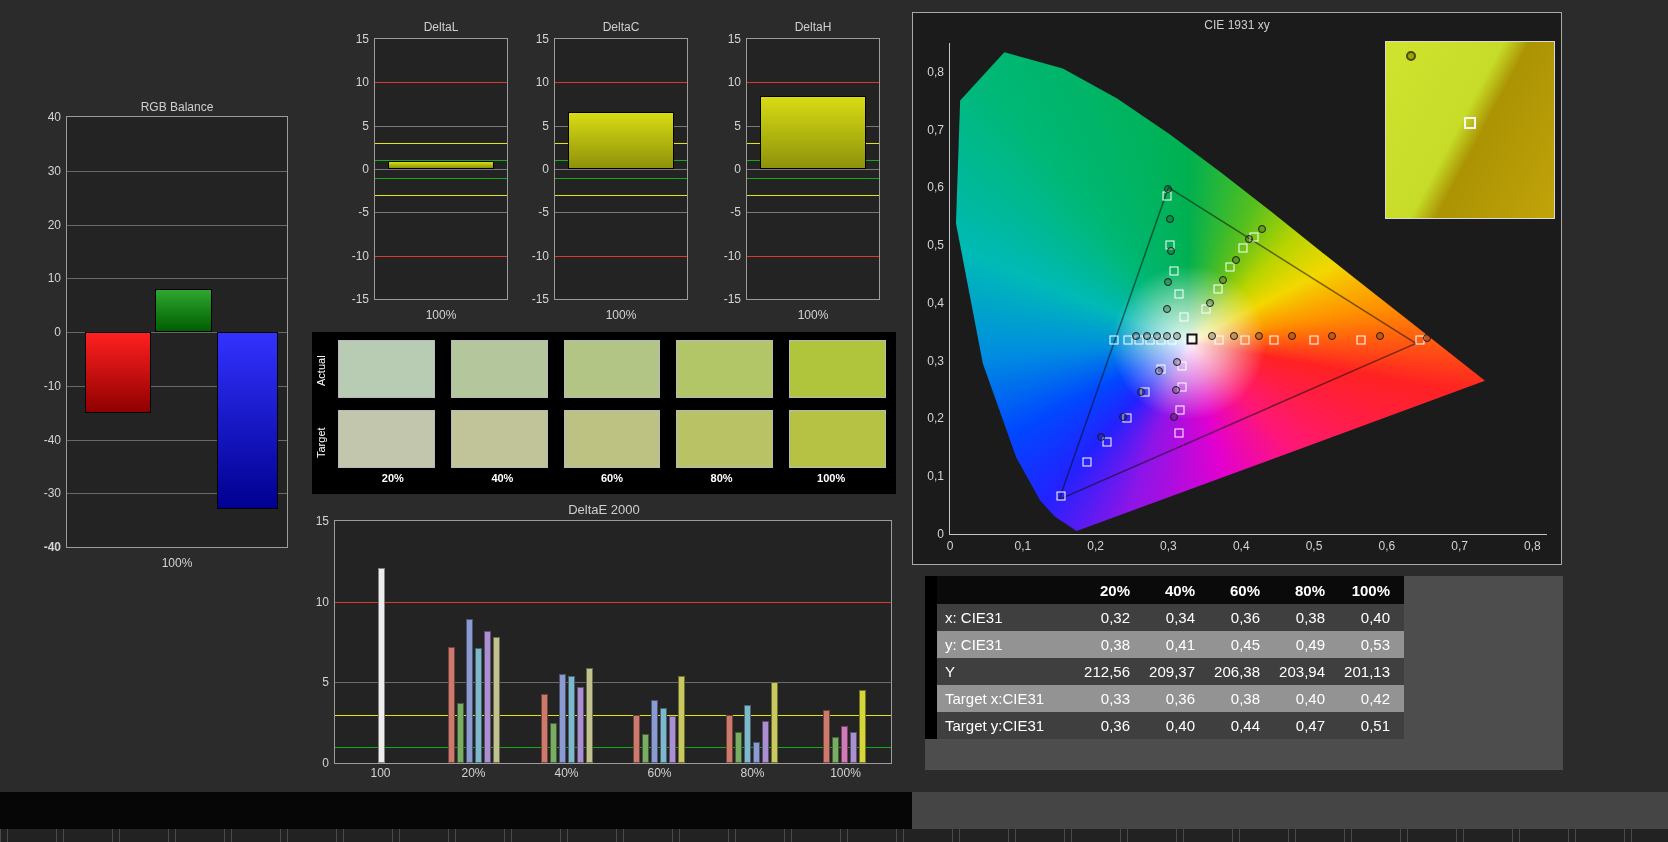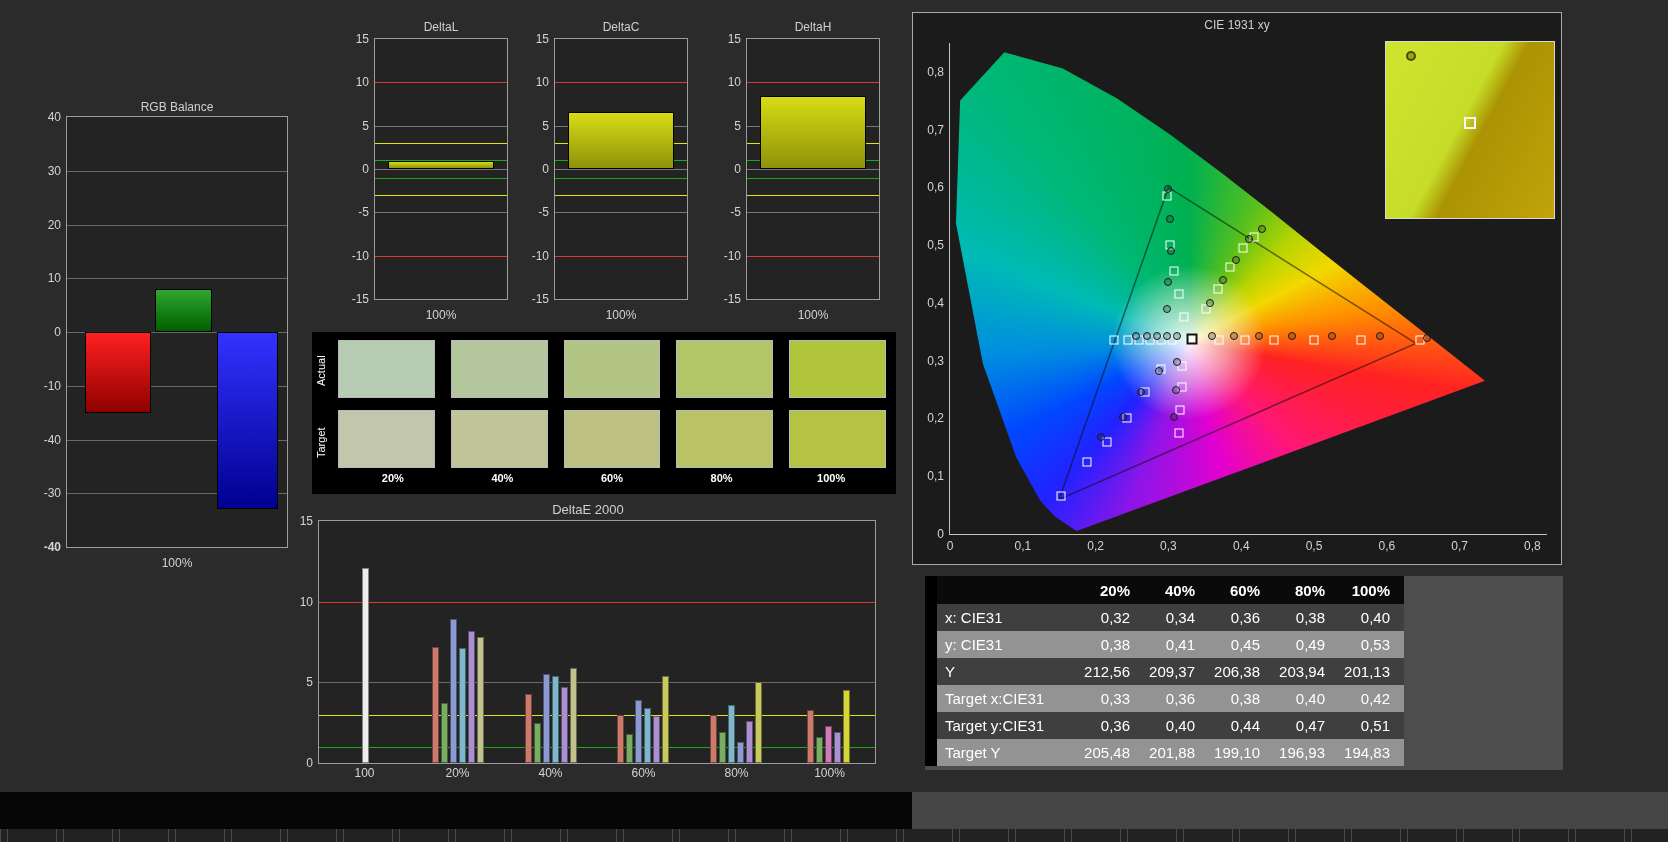--- a/index.html
+++ b/index.html
@@ -34,21 +34,21 @@
 
   
   #swatch-panel{left:312px;top:332px;width:584px;height:162px;background:#000;}
   .swatch-rowlabel{position:absolute;left:3px;width:16px;font-size:11px;color:#fff;writing-mode:vertical-rl;transform:rotate(180deg);text-align:center;}
   .swatch-grid{position:absolute;left:26px;top:8px;right:10px;height:128px;display:grid;grid-template-columns:repeat(5,1fr);grid-template-rows:58px 58px;gap:12px 16px;}
   .swatch{border:1px solid #b9b9b9;}
   .swatch-collabels{position:absolute;left:26px;right:10px;top:140px;display:grid;grid-template-columns:repeat(5,1fr);}
   .swatch-collabel{font-size:11px;font-weight:bold;color:#fff;text-align:center;}
 
   
-  #de-panel{left:296px;top:502px;width:584px;height:290px;}
+  #de-panel{left:312px;top:502px;width:584px;height:290px;}
   .de-title{left:0;right:0;top:0;font-size:13px;}
   #de-plot{left:22px;top:18px;width:558px;height:244px;}
   .de-groups{position:absolute;inset:0;display:flex;align-items:flex-end;}
   .de-group{flex:1;display:flex;align-items:flex-end;justify-content:center;gap:2px;height:100%;}
   .de-bar{width:7px;border:1px solid rgba(0,0,0,.45);}
   #de-xlabels{position:absolute;left:22px;top:264px;width:558px;display:flex;}
   .de-xlabel{flex:1;text-align:center;font-size:12px;color:#d4d4d4;}
 
   
   #cie-panel{left:912px;top:12px;width:650px;height:553px;border:1px solid #a8a8a8;background:#1b1b1b;}
@@ -431,29 +431,20 @@
         </div>
         <div class="trow dark">
           <div class="tcell-strip"></div>
           <div class="tcell-label">Target y:CIE31</div>
           <div class="tcell">0,36</div>
           <div class="tcell">0,40</div>
           <div class="tcell">0,44</div>
           <div class="tcell">0,47</div>
           <div class="tcell">0,51</div>
         </div>
-        <div class="trow light">
-          <div class="tcell-strip"></div>
-          <div class="tcell-label">Target Y</div>
-          <div class="tcell">205,48</div>
-          <div class="tcell">201,88</div>
-          <div class="tcell">199,10</div>
-          <div class="tcell">196,93</div>
-          <div class="tcell">194,83</div>
-        </div>
       </div>
   </section>
 
   <div class="footer-left"></div>
   <div class="footer-right"></div>
   <div class="footer-strip"></div>
 
 </div>
 
 </body></html>

